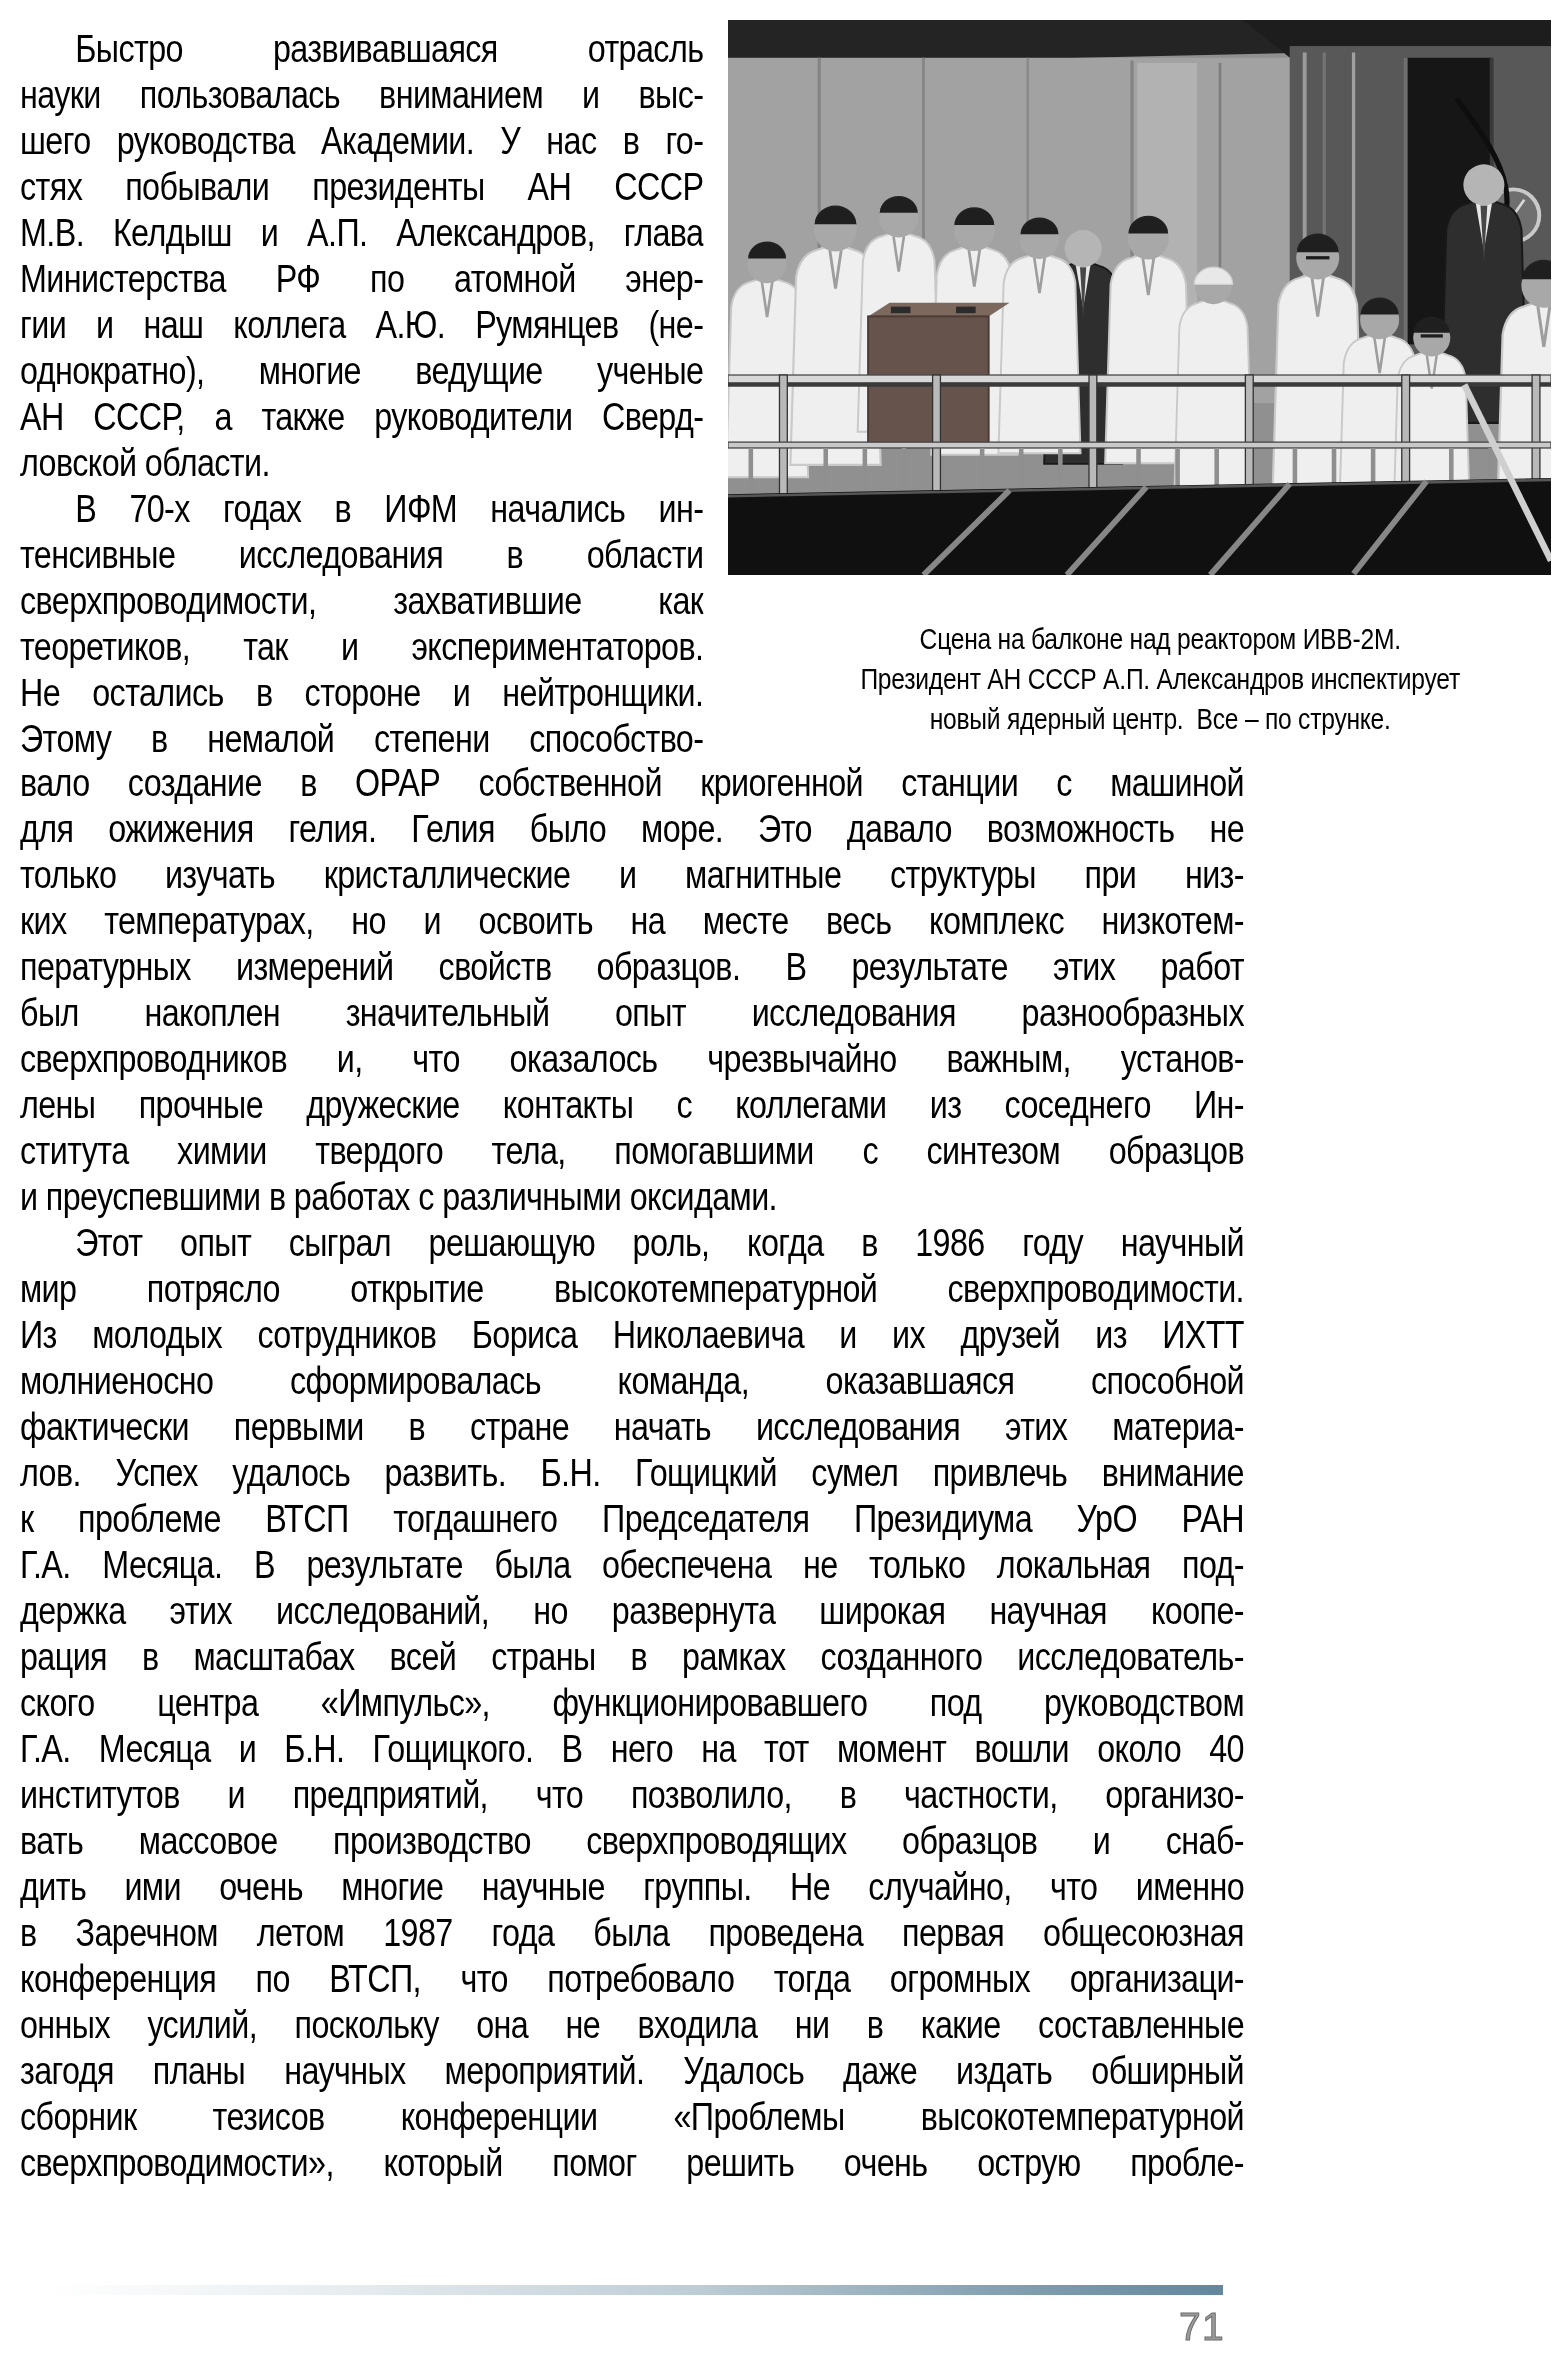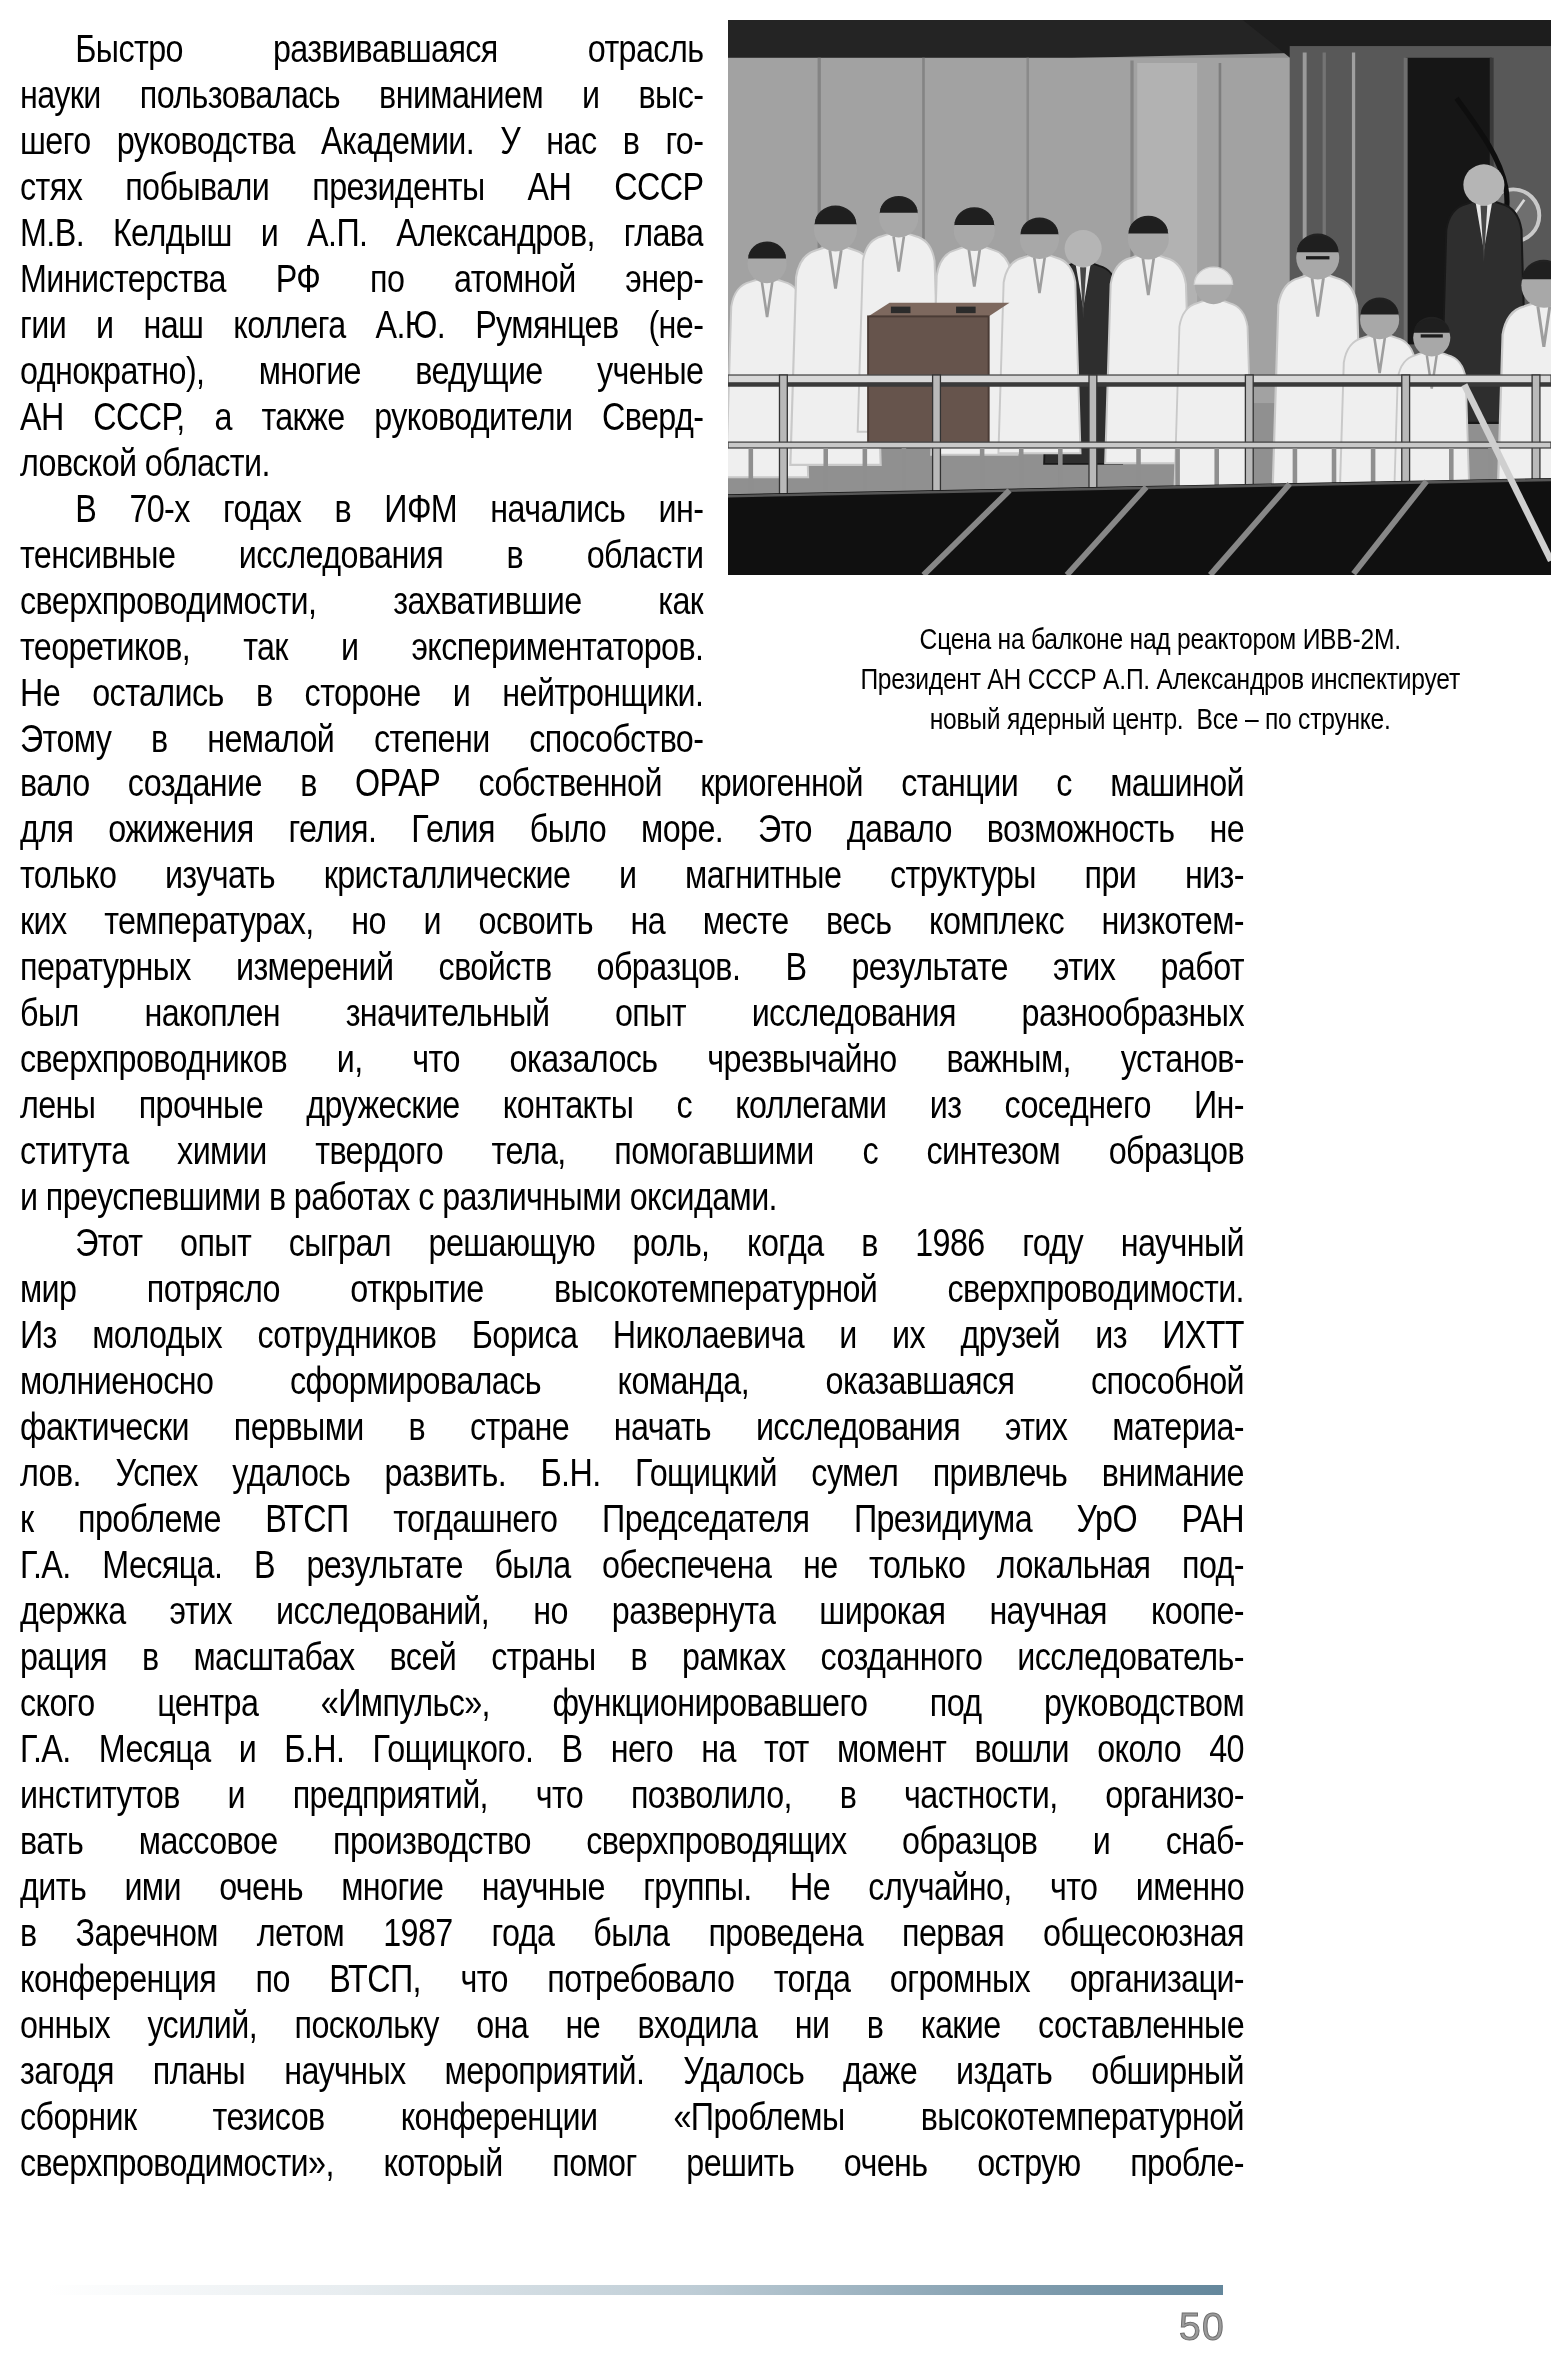--- a/index.html
+++ b/index.html
@@ -251,16 +251,16 @@
       <div class="line">в Заречном летом 1987 года была проведена первая общесоюзная</div>
       <div class="line">конференция по ВТСП, что потребовало тогда огромных организаци-</div>
       <div class="line">онных усилий, поскольку она не входила ни в какие составленные</div>
       <div class="line">загодя планы научных мероприятий. Удалось даже издать обширный</div>
       <div class="line">сборник тезисов конференции «Проблемы высокотемпературной</div>
       <div class="line">сверхпроводимости», который помог решить очень острую пробле-</div>
     </div>
 
   <div class="accent-bar"></div>
 
-  <div class="pagenum">50</div>
+  <div class="pagenum">71</div>
 
 </div>
 
 
 </body></html>

